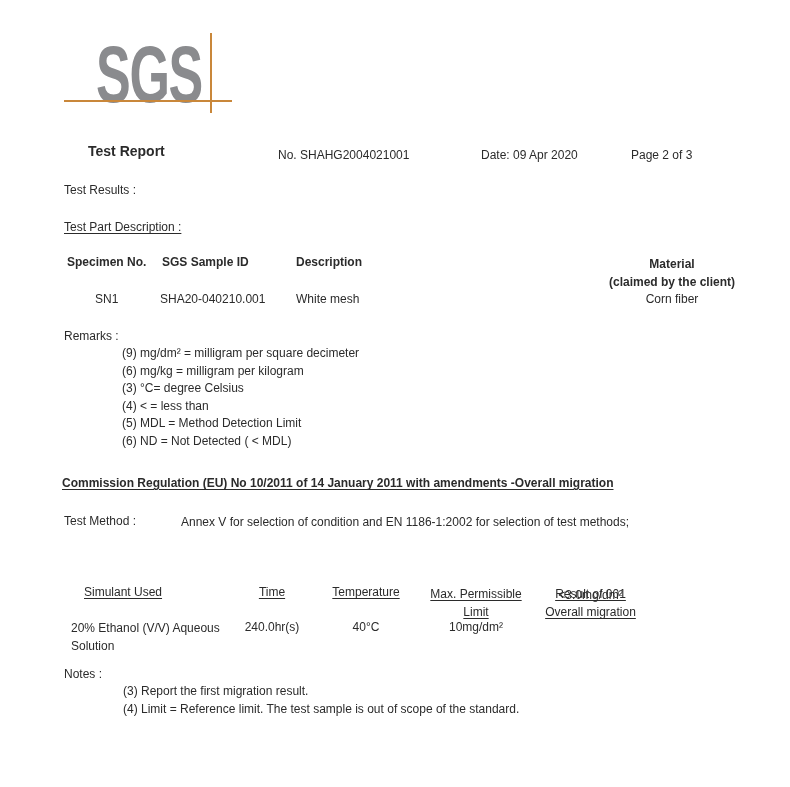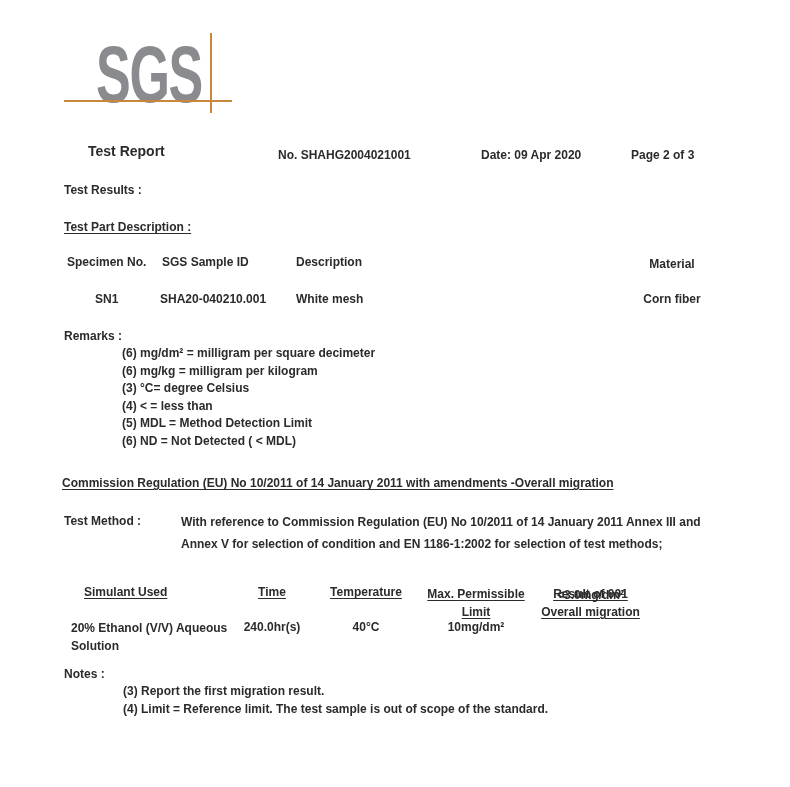--- a/index.html
+++ b/index.html
@@ -7,21 +7,21 @@
     --logo-gray:#8a8b8e;
     --accent:#c9873a;
   }
   html,body{margin:0;padding:0;background:#fff;}
   body{
     width:790px;height:787px;
     font-family:"Liberation Sans","DejaVu Sans",sans-serif;
     font-size:12px;color:var(--text);
   }
   #page{position:relative;width:790px;height:787px;background:#ffffff;overflow:hidden;}
-  .abs{position:absolute;white-space:nowrap;font-weight:bold;}
+  .abs{position:absolute;white-space:nowrap;}
   .b{font-weight:bold;}
   .ul{text-decoration:underline;text-underline-offset:2px;}
   .ctr{text-align:center;}
 
   
   .logo-text{
     position:absolute;left:96px;top:35px;
     font-size:80px;line-height:1;font-weight:bold;
     letter-spacing:-2px;color:var(--logo-gray);
     transform:scaleX(0.65);transform-origin:left top;
@@ -93,44 +93,44 @@
 
   <div class="abs test-results">Test Results :</div>
   <div class="abs part-desc-heading ul">Test Part Description :</div>
 
   <div>
     <div class="abs th-specimen b">Specimen No.</div>
     <div class="abs th-sampleid b">SGS Sample ID</div>
     <div class="abs th-desc b">Description</div>
     <div class="abs material-col ctr b">
       <div>Material</div>
+      <div>(claimed by the client)</div>
     </div>
     <div>
       <div class="abs td-specimen">SN1</div>
       <div class="abs td-sampleid">SHA20-040210.001</div>
       <div class="abs td-desc">White mesh</div>
       <div class="abs td-material ctr">Corn fiber</div>
     </div>
   </div>
 
   <div class="abs remarks-label">Remarks :</div>
   <div class="abs remarks-list">
-    <div>(6) mg/dm² = milligram per square decimeter</div>
+    <div>(9) mg/dm² = milligram per square decimeter</div>
     <div>(6) mg/kg = milligram per kilogram</div>
     <div>(3) °C= degree Celsius</div>
     <div>(4) &lt; = less than</div>
     <div>(5) MDL = Method Detection Limit</div>
     <div>(6) ND = Not Detected ( &lt; MDL)</div>
   </div>
 
   <div class="abs regulation-heading b ul">Commission Regulation (EU) No 10/2011 of 14 January 2011 with amendments -Overall migration</div>
 
   <div class="abs tm-label">Test Method :</div>
   <div class="abs tm-lines">
-    <div>With reference to Commission Regulation (EU) No 10/2011 of 14 January 2011 Annex III and</div>
     <div>Annex V for selection of condition and EN 1186-1:2002 for selection of test methods;</div>
   </div>
 
   <div>
     <div class="abs h-simulant ul">Simulant Used</div>
     <div class="abs h-time ctr"><span class="ul">Time</span></div>
     <div class="abs h-temp ctr"><span class="ul">Temperature</span></div>
     <div class="abs h-maxperm ctr">
       <div><span class="ul">Max. Permissible</span></div>
       <div><span class="ul">Limit</span></div>

